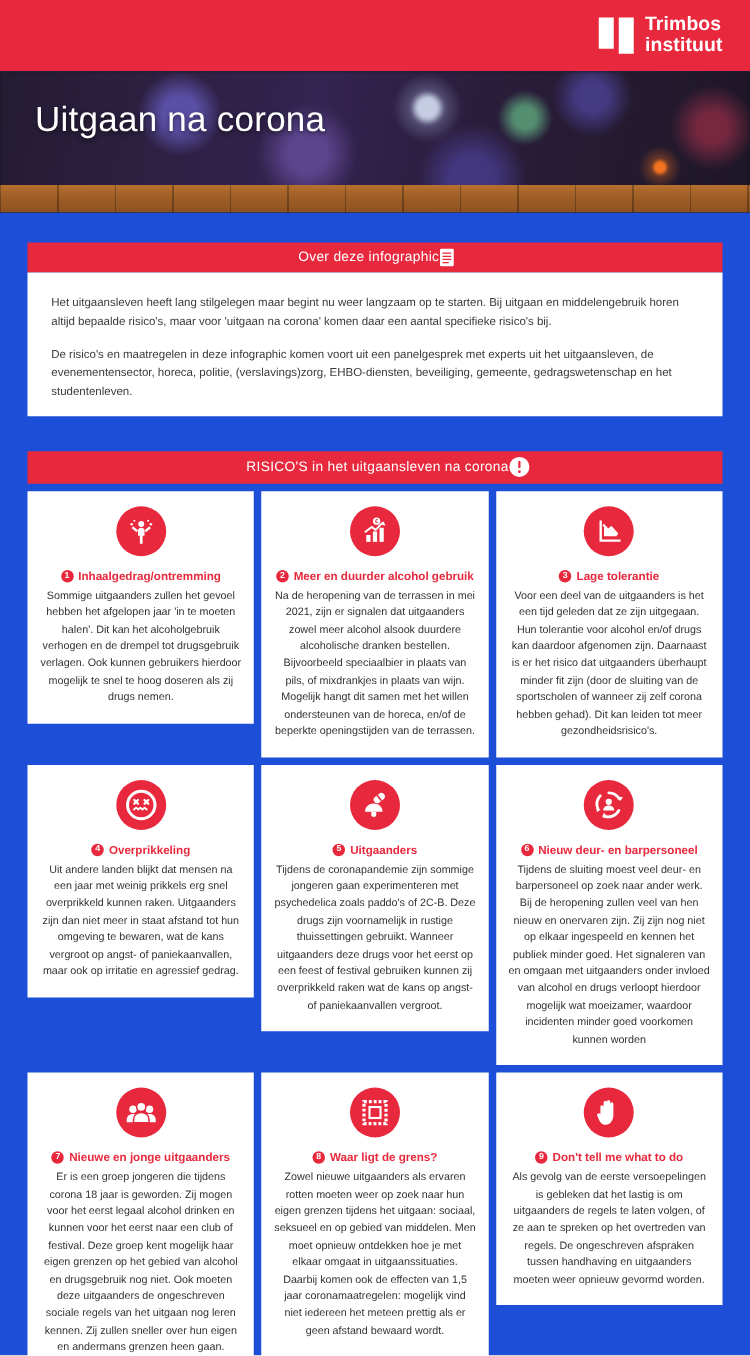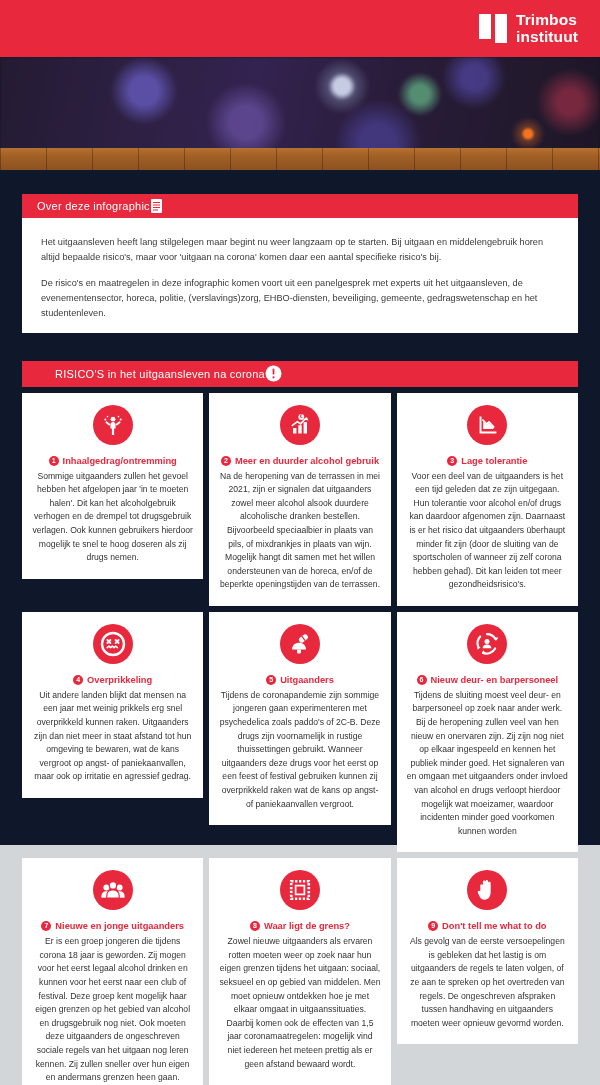--- a/index.html
+++ b/index.html
@@ -13,22 +13,22 @@
   body {
     font-family: "Liberation Sans", sans-serif;
     background: #d3d6d8;
     color: #2b2b2b;
     -webkit-font-smoothing: antialiased;
   }
 
   .page {
     position: relative;
     width: 600px;
-    height: 845px;
-    background: #0f172a;
+    height: 1084px;
+    background: #1d4ed8;
   }
 
   
   .topbar {
     position: relative;
     height: 57px;
     background: #e8283c;
     display: flex;
     align-items: center;
     justify-content: flex-end;
@@ -114,21 +114,21 @@
 
   
   .panel {
     margin: 0 22px;
   }
   .panel-head {
     background: #e8283c;
     color: #fff;
     display: flex;
     align-items: center;
-    justify-content: flex-start;
+    justify-content: center;
     padding: 0 12px 0 15px;
     height: 24px;
   }
   .panel-head-title {
     font-size: 11px;
     letter-spacing: .25px;
   }
   .panel-head.tall { height: 26px; padding-left: 33px; }
 
   .about-panel { margin-top: 24px; }
@@ -215,20 +215,21 @@
         <span>Trimbos</span><br>
         <span>instituut</span>
       </span>
     </div>
   </header>
 
   <section class="hero">
     <div class="hero-bg"></div>
     <div class="hero-floor"></div>
     <div class="hero-title-wrap">
+      <h1 class="hero-title">Uitgaan na corona</h1>
     </div>
   </section>
 
   <section class="panel about-panel">
     <div class="panel-head">
       <span class="panel-head-title">Over deze infographic</span>
       <span>
         <svg class="head-icon" width="13" height="16" viewBox="0 0 13 16" aria-hidden="true">
           <rect x="1" y="1" width="11" height="14" rx="1" fill="#ffffff"></rect>
           <g stroke="#e8283c" stroke-width="1">

